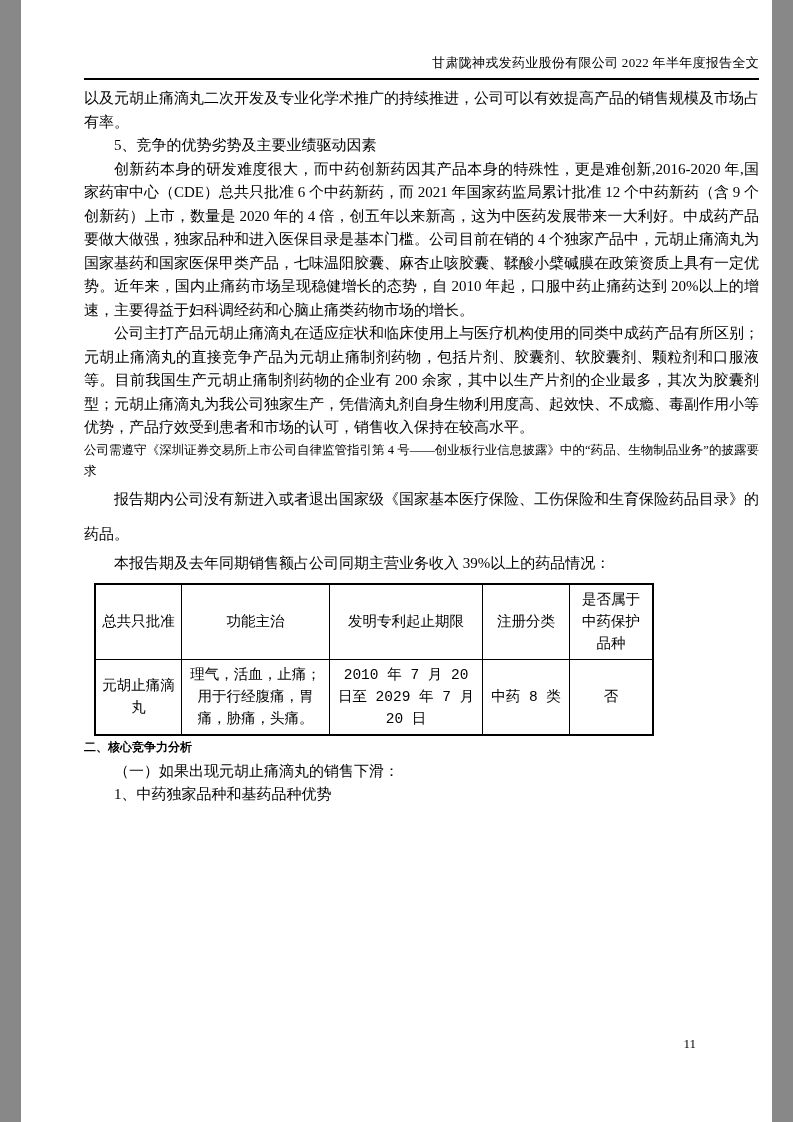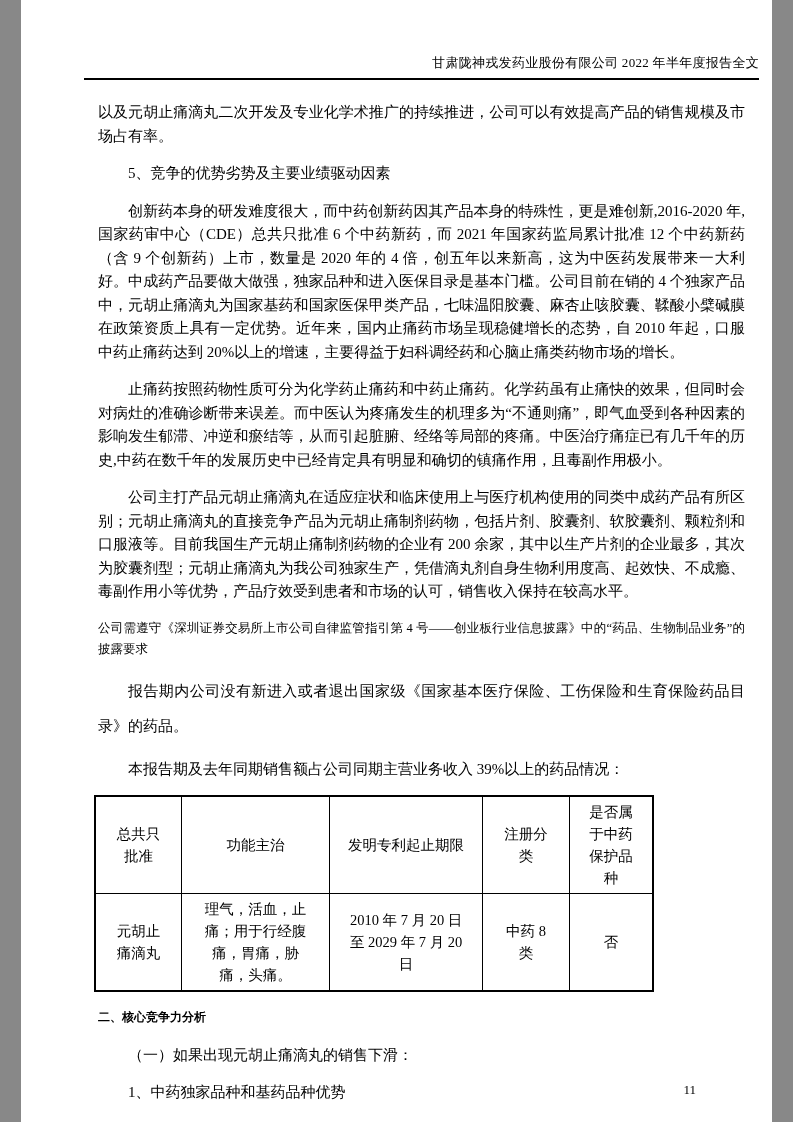--- a/index.html
+++ b/index.html
@@ -27,21 +27,21 @@
   }
   .content {
     position: absolute;
     top: 87px;
     left: 63px;
     width: 675px;
     font-size: 15px;
     line-height: 23.5px;
     text-align: justify;
   }
-  .content p { margin: 14px; }
+  .content p { margin: 0; }
   .indent { text-indent: 2em; }
   .h5-line { margin: 12px 0 10px; text-indent: 2em; }
   .para { margin-top: 2px; }
   .disclosure {
     margin-top: 5px;
     font-size: 12.5px;
     line-height: 21px;
   }
   .catalog { margin-top: 8px; line-height: 35px; }
   .table-intro { margin-top: 6px; }
@@ -49,64 +49,64 @@
     border-collapse: collapse;
     margin: 8px 0 0 10px;
     width: 560px;
     border: 2px solid #000;
     font-size: 14.5px;
   }
   table.drug-table th, table.drug-table td {
     border: 1.5px solid #000;
     text-align: center;
     vertical-align: middle;
-    padding: 4px 18px;
+    padding: 4px 5px;
     font-weight: normal;
     line-height: 22px;
+    font-family: Liberation Mono, monospace;
   }
   .col-name  { width: 15.5%; }
   .col-func  { width: 26.5%; }
   .col-patent{ width: 27.5%; }
   .col-class { width: 15.5%; }
   .col-prot  { width: 15.0%; }
   table.drug-table tr.head-row th { height: 44px; }
   table.drug-table tr.body-row td { height: 66px; }
   .section-heading {
     margin-top: 38px;
     font-family: "Liberation Sans", "DejaVu Sans", sans-serif;
     font-weight: bold;
     font-size: 12px;
     text-indent: 0;
   }
   .sub-heading { margin-top: 26px; text-indent: 2em; }
   .sub-item { margin-top: 16px; text-indent: 2em; }
   .footer-pagenum {
     position: absolute;
-    top: 1082px;
+    top: 1036px;
     right: 76px;
     font-size: 13px;
     font-family: Liberation Serif, serif;
   }
 </style>
 </head>
 <body>
 
 <div class="page">
 
   <div class="header">甘肃陇神戎发药业股份有限公司 2022 年半年度报告全文</div>
 
   <div class="content">
 
     <p>以及元胡止痛滴丸二次开发及专业化学术推广的持续推进，公司可以有效提高产品的销售规模及市场占有率。</p>
 
     <p class="h5-line">5、竞争的优势劣势及主要业绩驱动因素</p>
 
     <p class="indent para">创新药本身的研发难度很大，而中药创新药因其产品本身的特殊性，更是难创新,2016-2020 年,国家药审中心（CDE）总共只批准 6 个中药新药，而 2021 年国家药监局累计批准 12 个中药新药（含 9 个创新药）上市，数量是 2020 年的 4 倍，创五年以来新高，这为中医药发展带来一大利好。中成药产品要做大做强，独家品种和进入医保目录是基本门槛。公司目前在销的 4 个独家产品中，元胡止痛滴丸为国家基药和国家医保甲类产品，七味温阳胶囊、麻杏止咳胶囊、鞣酸小檗碱膜在政策资质上具有一定优势。近年来，国内止痛药市场呈现稳健增长的态势，自 2010 年起，口服中药止痛药达到 20%以上的增速，主要得益于妇科调经药和心脑止痛类药物市场的增长。</p>
 
-    <p class="indent para">止痛药按照药物性质可分为化学药止痛药和中药止痛药。化学药虽有止痛快的效果，但同时会对病灶的准确诊断带来误差。而中医认为疼痛发生的机理多为“不通则痛”，即气血受到各种因素的影响发生郁滞、冲逆和瘀结等，从而引起脏腑、经络等局部的疼痛。中医治疗痛症已有几千年的历史,中药在数千年的发展历史中已经肯定具有明显和确切的镇痛作用，且毒副作用极小。</p>
 
     <p class="indent para">公司主打产品元胡止痛滴丸在适应症状和临床使用上与医疗机构使用的同类中成药产品有所区别；元胡止痛滴丸的直接竞争产品为元胡止痛制剂药物，包括片剂、胶囊剂、软胶囊剂、颗粒剂和口服液等。目前我国生产元胡止痛制剂药物的企业有 200 余家，其中以生产片剂的企业最多，其次为胶囊剂型；元胡止痛滴丸为我公司独家生产，凭借滴丸剂自身生物利用度高、起效快、不成瘾、毒副作用小等优势，产品疗效受到患者和市场的认可，销售收入保持在较高水平。</p>
 
 
     <p class="disclosure">公司需遵守《深圳证券交易所上市公司自律监管指引第 4 号——创业板行业信息披露》中的“药品、生物制品业务”的披露要求</p>
 
     <p class="indent catalog">报告期内公司没有新进入或者退出国家级《国家基本医疗保险、工伤保险和生育保险药品目录》的药品。</p>
 
     <p class="indent table-intro">本报告期及去年同期销售额占公司同期主营业务收入 39%以上的药品情况：</p>
 

